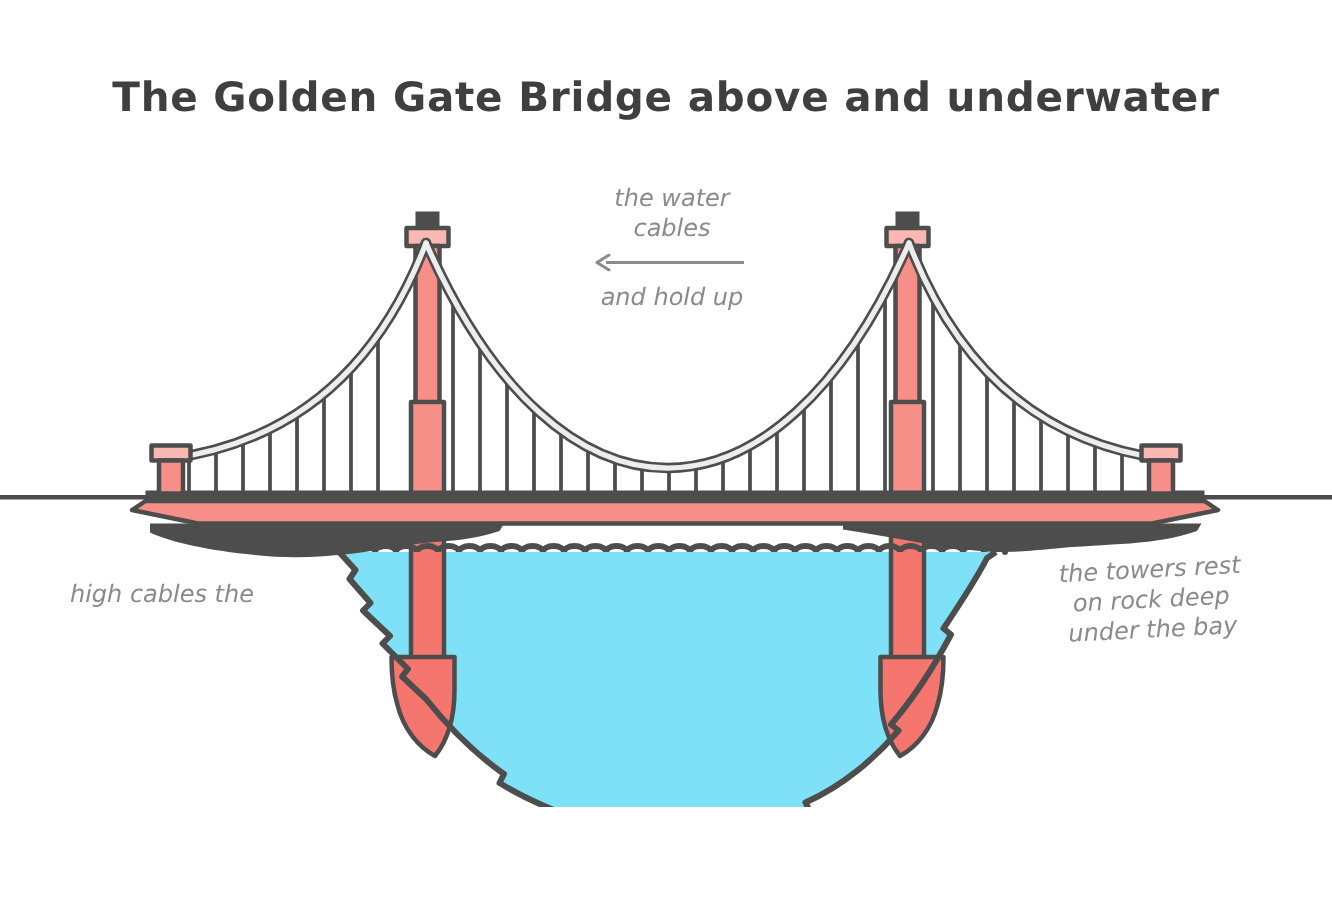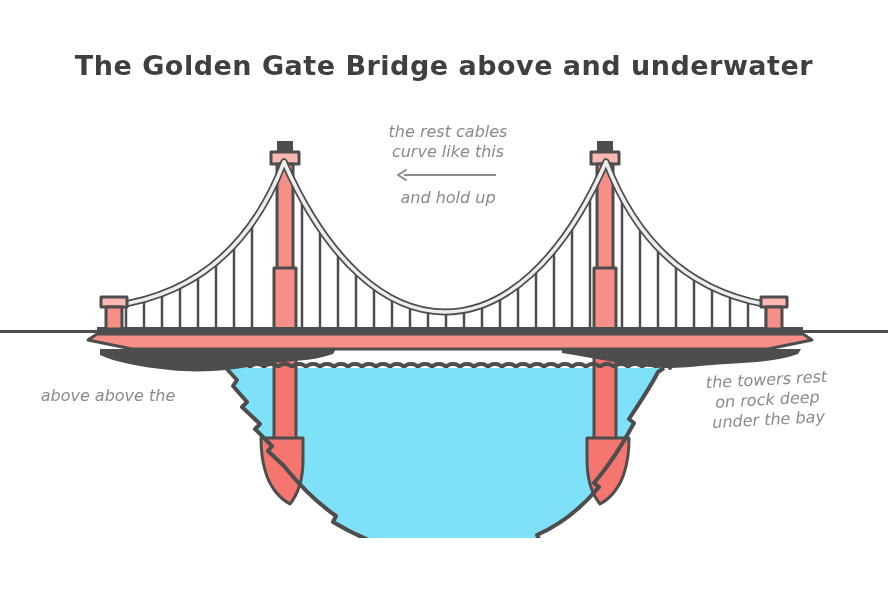--- a/index.html
+++ b/index.html
@@ -126,33 +126,32 @@
       <rect class="pink outline" x="106" y="307" width="16" height="22"></rect>
     </g>
     <g>
       <rect class="pink-light outline" x="761" y="297" width="26" height="10"></rect>
       <rect class="pink outline" x="766" y="307" width="16" height="22"></rect>
     </g>
   </svg>
 
   
   <div class="note note-center">
-    <div>the rest cables</div>
-    <div>curve like this</div>
+    <div>the water cables</div>
     <div class="arrow-wrap">
       <svg width="104" height="12" viewBox="0 0 104 12">
         <line x1="8" y1="6" x2="100" y2="6" stroke="var(--note_gray)" stroke-width="2"></line>
         <path d="M10,1 L2,6 L10,11" fill="none" stroke="var(--note_gray)" stroke-width="2" stroke-linecap="round" stroke-linejoin="round"></path>
       </svg>
     </div>
     <div>and hold up</div>
   </div>
 
   <div class="note note-left">
-    <div>above above the</div>
+    <div>high cables the</div>
   </div>
 
   <div class="note note-right">
     <div>the towers rest</div>
     <div>on rock deep</div>
     <div>under the bay</div>
   </div>
 </div>
 
 </body></html>

